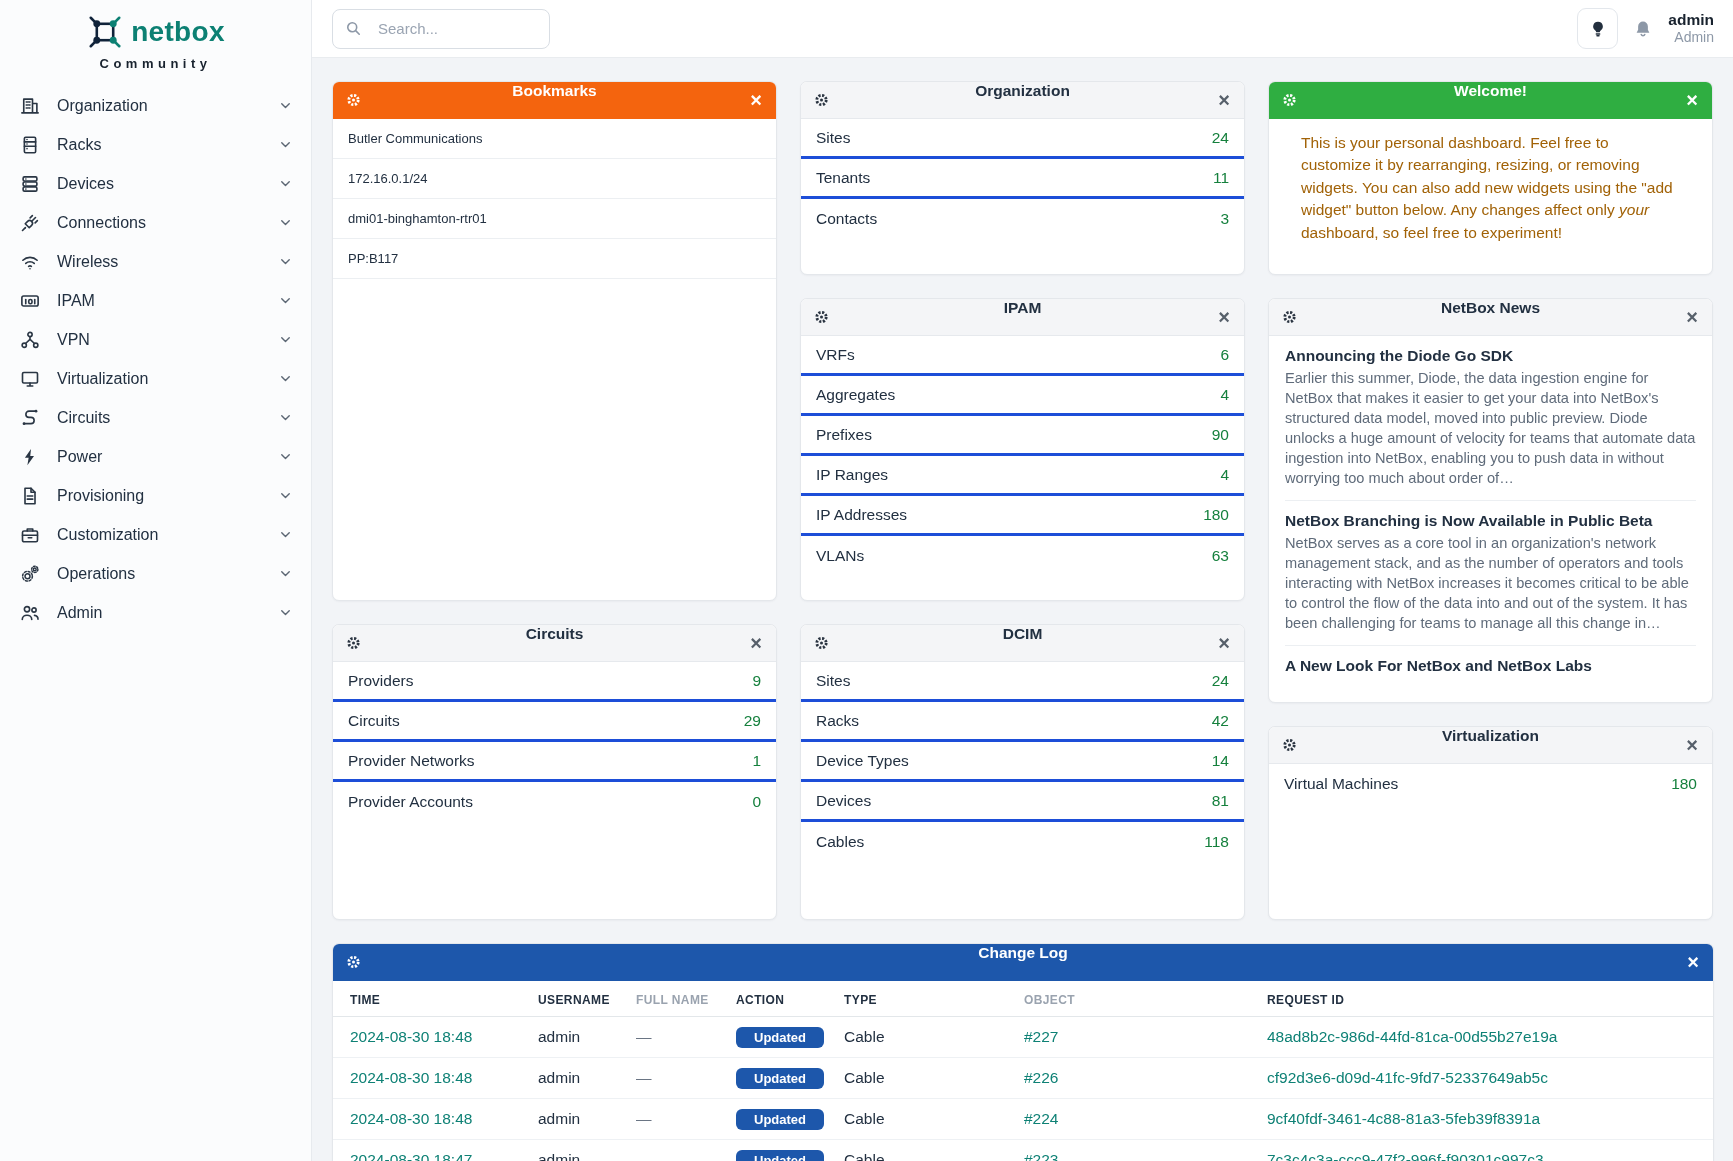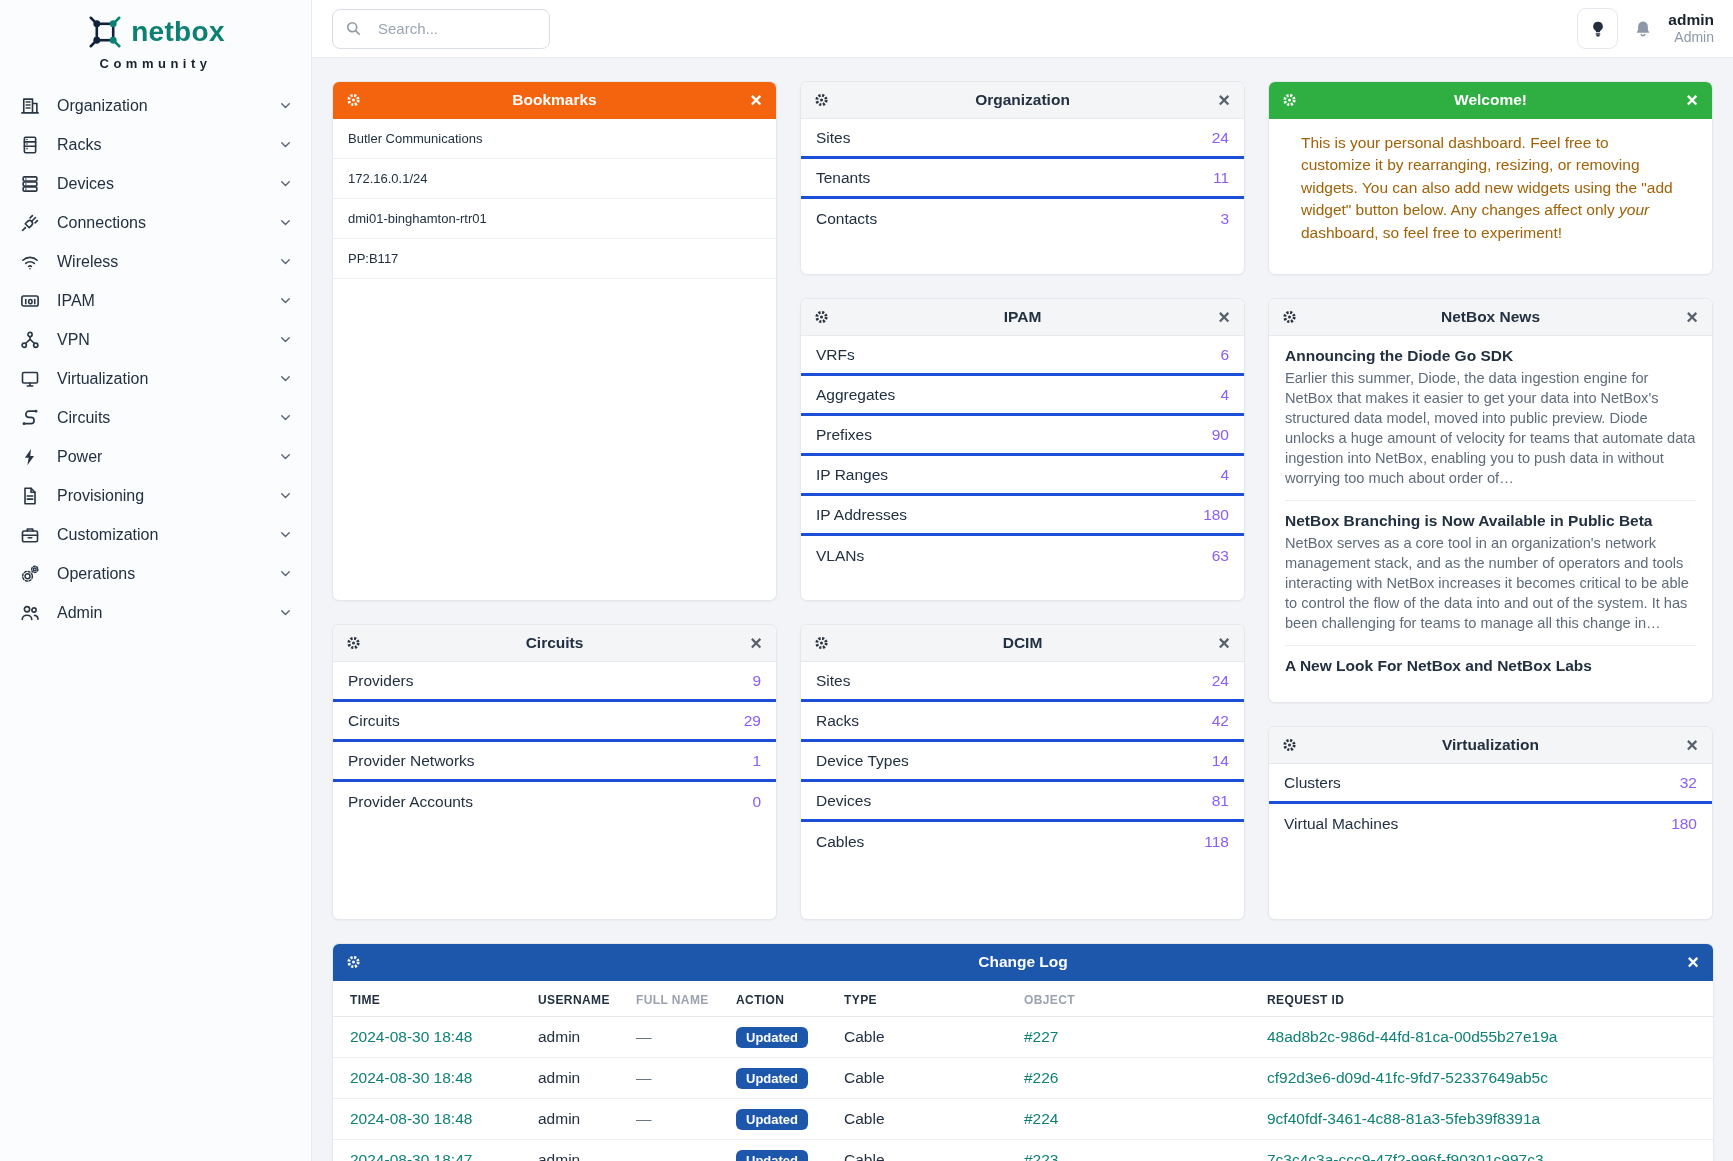--- a/index.html
+++ b/index.html
@@ -31,51 +31,51 @@
   .bell-btn { display:flex; align-items:center; cursor:pointer; }
   .user { text-align:right; line-height:1.18; cursor:pointer; }
   .user .name { font-weight:700; font-size:15.5px; color:#18222e; }
   .user .role { font-size:14px; color:#8d98a7; }
 
   
   .content { padding:23px 19px 0 20px; height:1103px; overflow:hidden; }
   .cols { display:flex; gap:23px; }
   .col { width:445px; display:flex; flex-direction:column; gap:23px; }
   .card { background:#fff; border:1px solid #e4e7eb; border-radius:7px; overflow:hidden; box-shadow:0 1px 2px rgba(20,30,40,.04); }
-  .card-h { height:37px; display:flex; align-items:center; justify-content:center; position:relative; background:#f4f5f7; border-bottom:1px solid #e6e9ed; font-weight:700; font-size:15.5px; color:#223041; }
+  .card-h { height:37px; display:flex; justify-content:center; position:relative; background:#f4f5f7; border-bottom:1px solid #e6e9ed; font-weight:700; font-size:15.5px; color:#223041; }
   .card-h .gear { position:absolute; left:13px; top:50%; transform:translateY(-50%); display:flex; cursor:pointer; color:#2a3441; }
   .card-h .close { position:absolute; right:14px; top:50%; transform:translateY(-50%); font-size:20px; color:#57606b; cursor:pointer; line-height:1; }
   .card-h.orange { background:#f4640e; border-color:#f4640e; color:#fff; }
   .card-h.green  { background:#2fae41; border-color:#2fae41; color:#fff; }
   .card-h.blue   { background:#1d57ab; border-color:#1d57ab; color:#fff; }
   .card-h.orange .gear, .card-h.green .gear, .card-h.blue .gear,
   .card-h.orange .close, .card-h.green .close, .card-h.blue .close { color:#fff; }
 
   .stat-row { display:flex; align-items:center; justify-content:space-between; height:40px; padding:0 15px; border-bottom:3px solid #1d4ed8; font-size:15.5px; }
   .stat-rows > :last-child .stat-row, .stat-rows .stat-row:last-child { border-bottom:0; }
   .stat-label { color:#223041; text-decoration:none; cursor:pointer; }
-  .stat-value { color:#8b5cf6; }
+  .stat-value { color:#15803d; }
   .bm-item { height:40px; display:flex; align-items:center; padding:0 15px; border-bottom:1px solid #eceff2; font-size:13px; color:#223041; text-decoration:none; cursor:pointer; }
 
   .welcome-body { padding:13px 32px; font-size:15.5px; line-height:1.45; color:#a16207; }
 
   .news { padding:0 16px; }
   .news-item { padding:11px 0 12px; border-bottom:1px solid #eceff2; }
   .news-item:last-child { border-bottom:0; }
   .news-h { font-weight:700; font-size:15.5px; color:#223041; margin-bottom:3px; cursor:pointer; }
   .news-b { font-size:14.6px; line-height:20px; color:#5f6b7a; }
   .news-b:empty { display:none; }
 
   .changelog { margin-top:23px; }
   .cl-head { display:grid; grid-template-columns:188px 98px 100px 108px 180px 243px 1fr; padding:12px 17px 9px; border-bottom:1px solid #e3e7ea; }
   .cl-head span { font-size:12px; font-weight:700; letter-spacing:.4px; color:#223041; }
   .cl-head span.muted { color:#9aa3af; }
   .cl-row { display:grid; grid-template-columns:188px 98px 100px 108px 180px 243px 1fr; padding:0 17px; height:41px; align-items:center; border-bottom:1px solid #eef1f4; font-size:15.5px; color:#223041; }
   .link { color:#0e8175; text-decoration:none; cursor:pointer; }
-  .badge { display:inline-block; justify-self:start; background:#1d57ab; color:#fff; font-size:13px; font-weight:600; padding:3px 10px; border-radius:6px; }
+  .badge { display:inline-block; justify-self:start; background:#1d57ab; color:#fff; font-size:13px; font-weight:600; padding:3px 18px; border-radius:6px; }
   .dash { color:#6a7584; }
 </style>
 </head>
 <body>
 
 <div class="app">
 
   <div class="sidebar">
     <div class="logo-area">
       <div class="logo-row">
@@ -568,24 +568,20 @@
                   <svg viewBox="0 0 16 16" width="15" height="15" fill="none">
                     <circle cx="8" cy="8" r="5" stroke="currentColor" stroke-width="3" stroke-dasharray="2.3 1.63"></circle>
                     <circle cx="8" cy="8" r="1.6" fill="currentColor"></circle>
                   </svg>
                 </span>
               <span>Virtualization</span>
               <span class="close">×</span>
             </div>
             <div class="stat-rows">
 
-            <div class="stat-row">
-                  <a class="stat-label">Clusters</a>
-                  <span class="stat-value">32</span>
-                </div>
                 <div class="stat-row">
                   <a class="stat-label">Virtual Machines</a>
                   <span class="stat-value">180</span>
                 </div>
               </div>
           </div>
         </div>
 
       </div>
 

